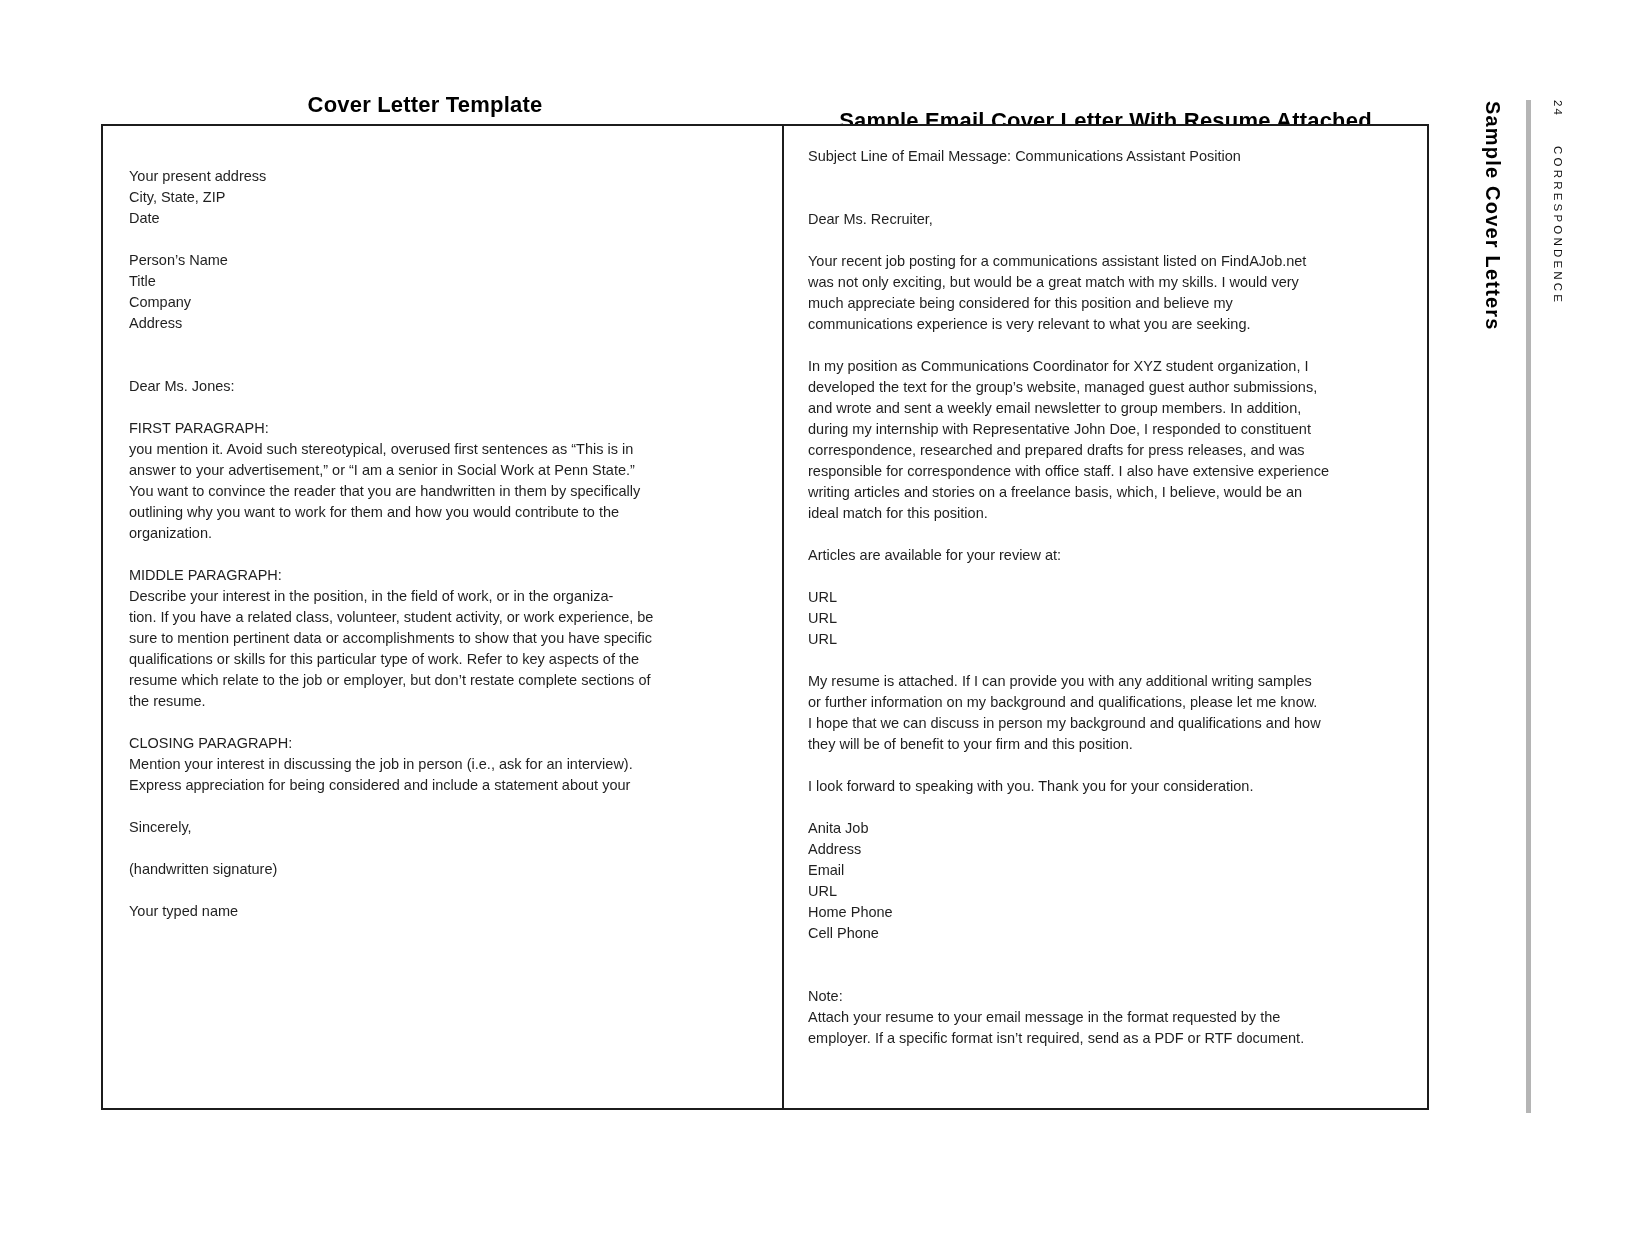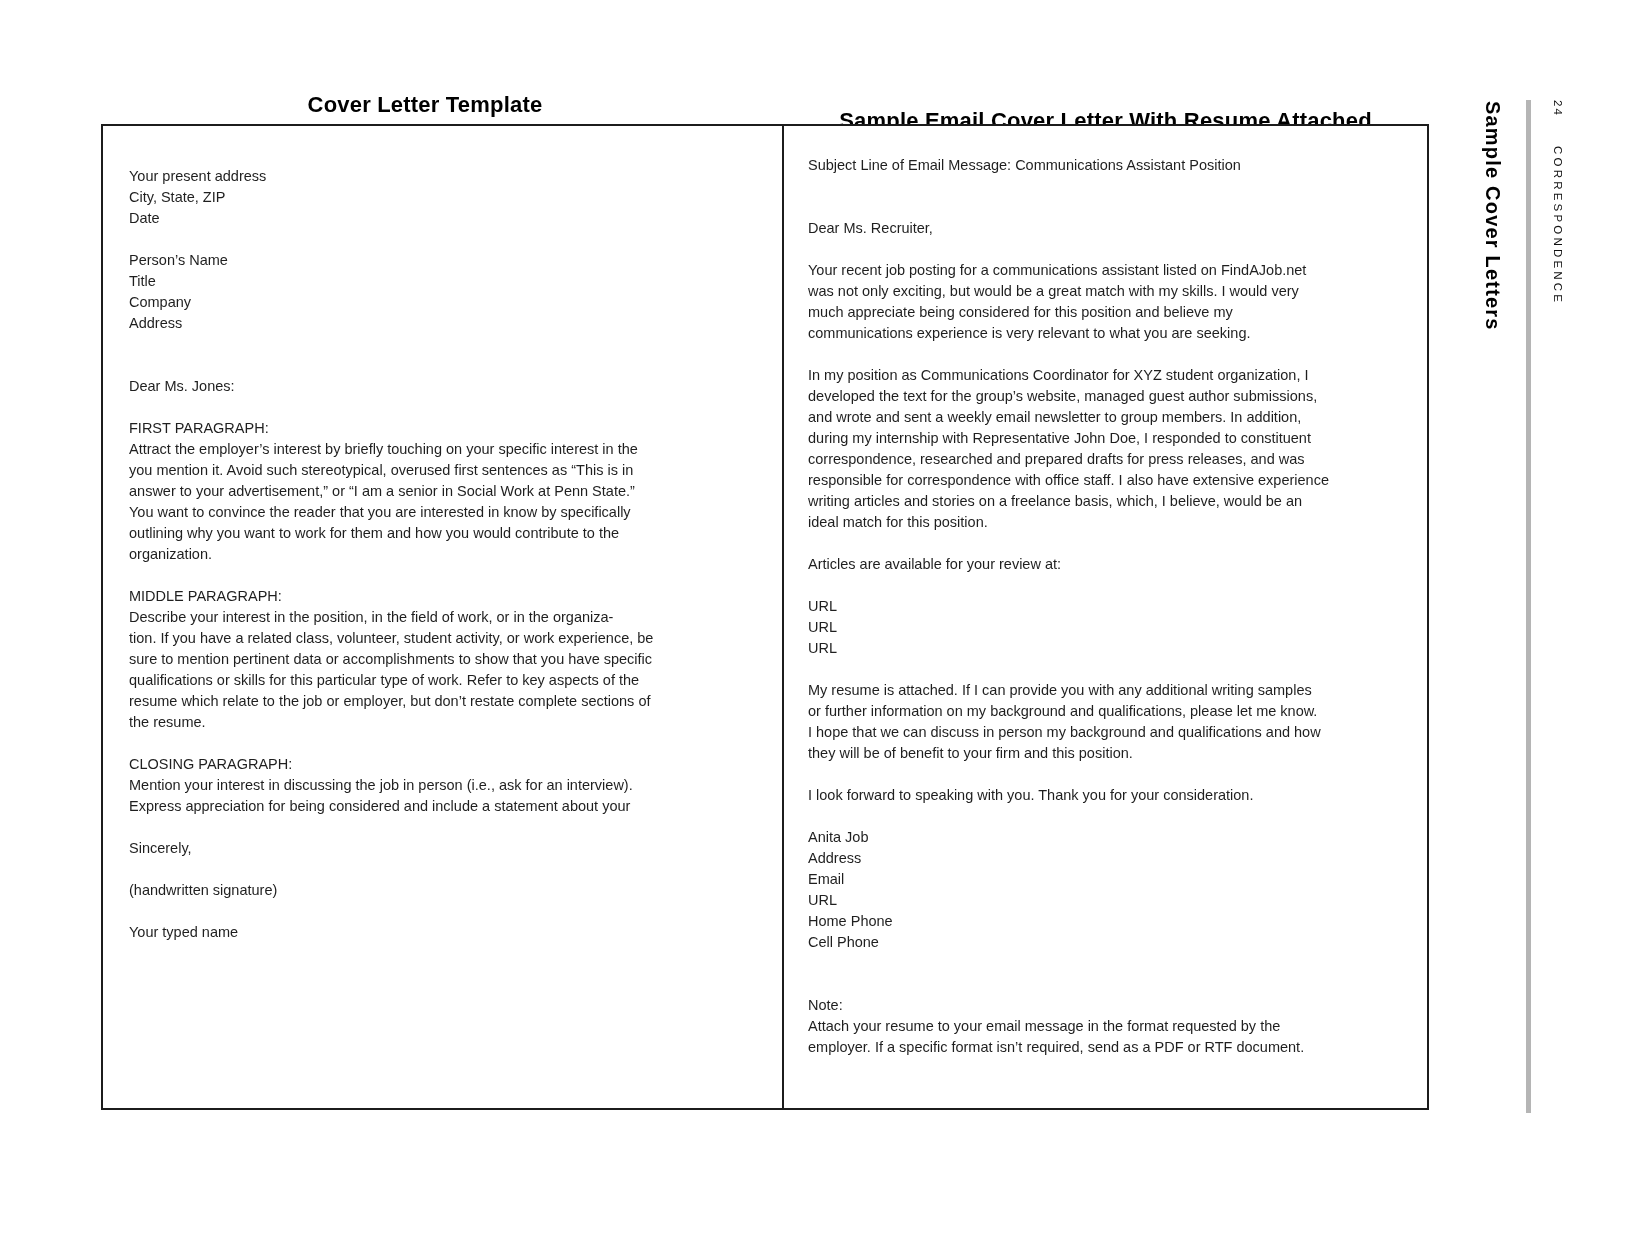--- a/index.html
+++ b/index.html
@@ -29,21 +29,21 @@
     height: 986px;
     box-sizing: border-box;
     border: 2px solid #1c1c1c;
     background: #ffffff;
     font-size: 14.5px;
     line-height: 21px;
     color: #1f1f1f;
     overflow: hidden;
   }
   #left-box  { left: 101px; width: 728px; padding: 40px 20px 0 26px; }
-  #right-box { left: 782px; width: 647px; padding: 29px 18px 0 24px; }
+  #right-box { left: 782px; width: 647px; padding: 20px 18px 0 24px; }
   .line { white-space: pre; height: 21px; }
   .vertical { writing-mode: vertical-rl; }
   #chapter-title {
     position: absolute;
     left: 1481px;
     top: 101px;
     font-weight: bold;
     font-size: 20px;
     letter-spacing: 1.2px;
     color: #000000;
@@ -87,24 +87,23 @@
       <div class="line">&nbsp;</div>
       <div class="line">Person’s Name</div>
       <div class="line">Title</div>
       <div class="line">Company</div>
       <div class="line">Address</div>
       <div class="line">&nbsp;</div>
       <div class="line">&nbsp;</div>
       <div class="line">Dear Ms. Jones:</div>
       <div class="line">&nbsp;</div>
       <div class="line">FIRST PARAGRAPH:</div>
-      <div class="line">Attract the employer’s interest by briefly touching on your specific interest in the</div>
       <div class="line">you mention it. Avoid such stereotypical, overused first sentences as “This is in</div>
       <div class="line">answer to your advertisement,” or “I am a senior in Social Work at Penn State.”</div>
-      <div class="line">You want to convince the reader that you are interested in know by specifically</div>
+      <div class="line">You want to convince the reader that you are handwritten in them by specifically</div>
       <div class="line">outlining why you want to work for them and how you would contribute to the</div>
       <div class="line">organization.</div>
       <div class="line">&nbsp;</div>
       <div class="line">MIDDLE PARAGRAPH:</div>
       <div class="line">Describe your interest in the position, in the field of work, or in the organiza-</div>
       <div class="line">tion. If you have a related class, volunteer, student activity, or work experience, be</div>
       <div class="line">sure to mention pertinent data or accomplishments to show that you have specific</div>
       <div class="line">qualifications or skills for this particular type of work. Refer to key aspects of the</div>
       <div class="line">resume which relate to the job or employer, but don’t restate complete sections of</div>
       <div class="line">the resume.</div>

